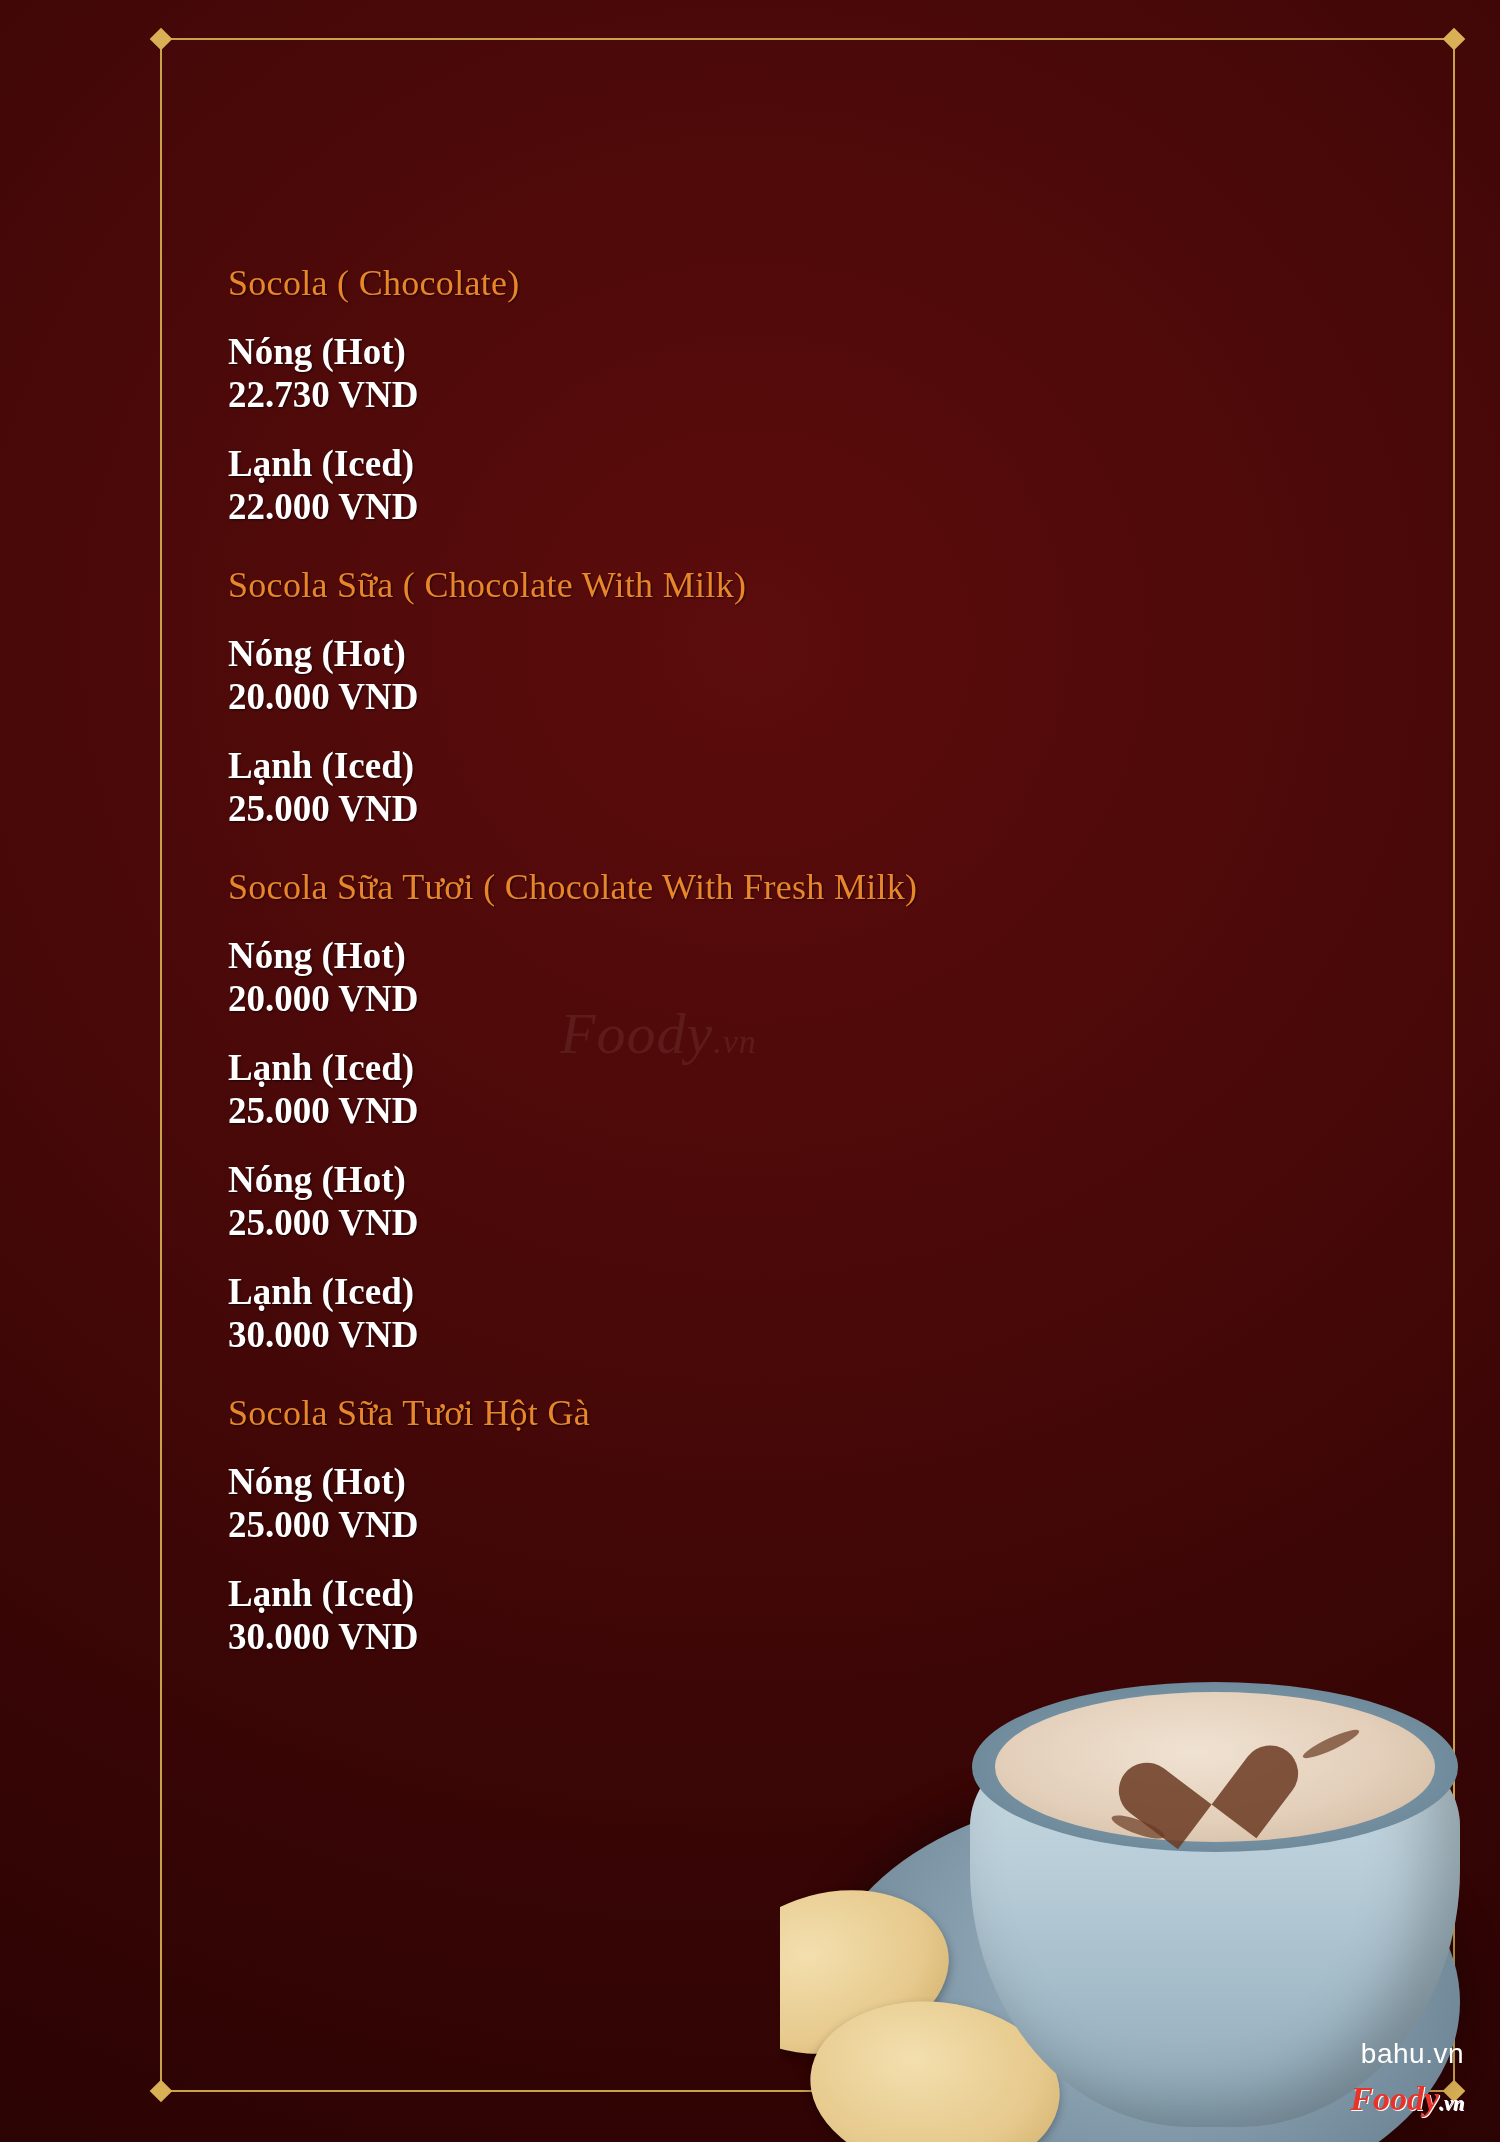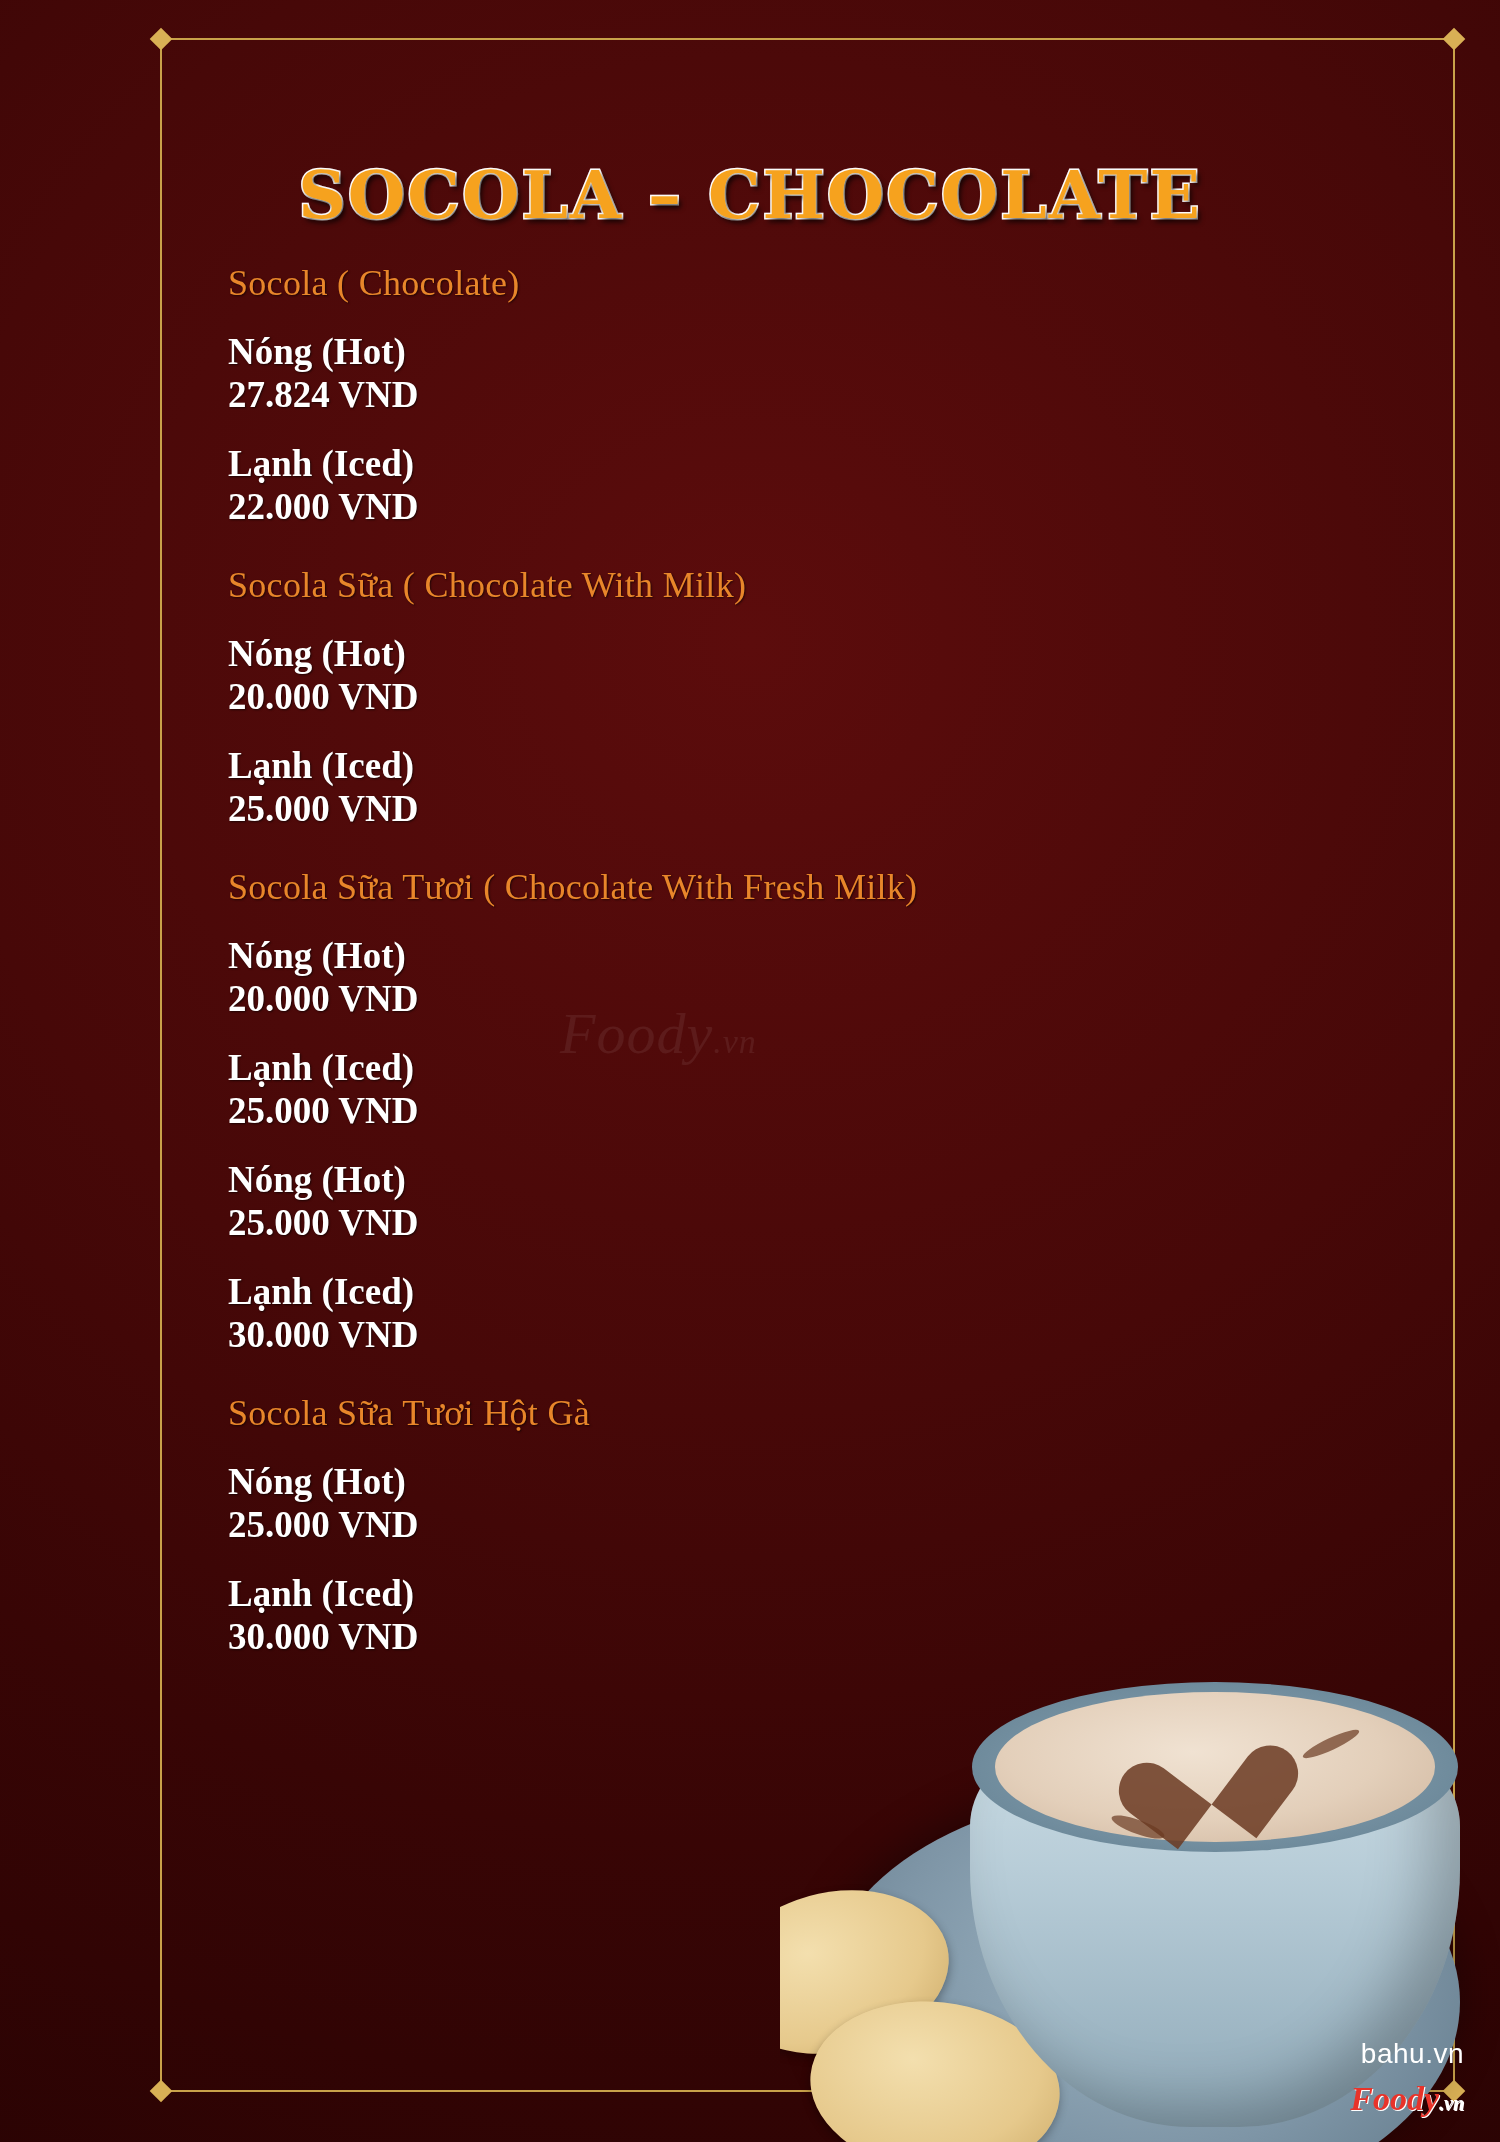--- a/index.html
+++ b/index.html
@@ -235,33 +235,32 @@
 
 <div class="menu-page">
 
   <div class="frame">
     <span class="frame-dot dot-tl"></span>
     <span class="frame-dot dot-tr"></span>
     <span class="frame-dot dot-bl"></span>
     <span class="frame-dot dot-br"></span>
   </div>
 
-  <h1 class="title">SOCOLA – CHOCOLATE</h1>
 
   <div class="watermark">
     <span>Foody</span><span class="wm-sub">.vn</span>
   </div>
 
   <div class="menu-list">
 
     <div class="group">
       <div class="group-title">Socola ( Chocolate)</div>
       <div class="item-row">
         <span class="item-name">Nóng (Hot)</span>
-        <span class="item-price">27.824 VND</span>
+        <span class="item-price">22.730 VND</span>
       </div>
       <div class="item-row">
         <span class="item-name">Lạnh (Iced)</span>
         <span class="item-price">22.000 VND</span>
       </div>
     </div>
 
     <div class="group">
       <div class="group-title">Socola Sữa ( Chocolate With Milk)</div>
       <div class="item-row">

